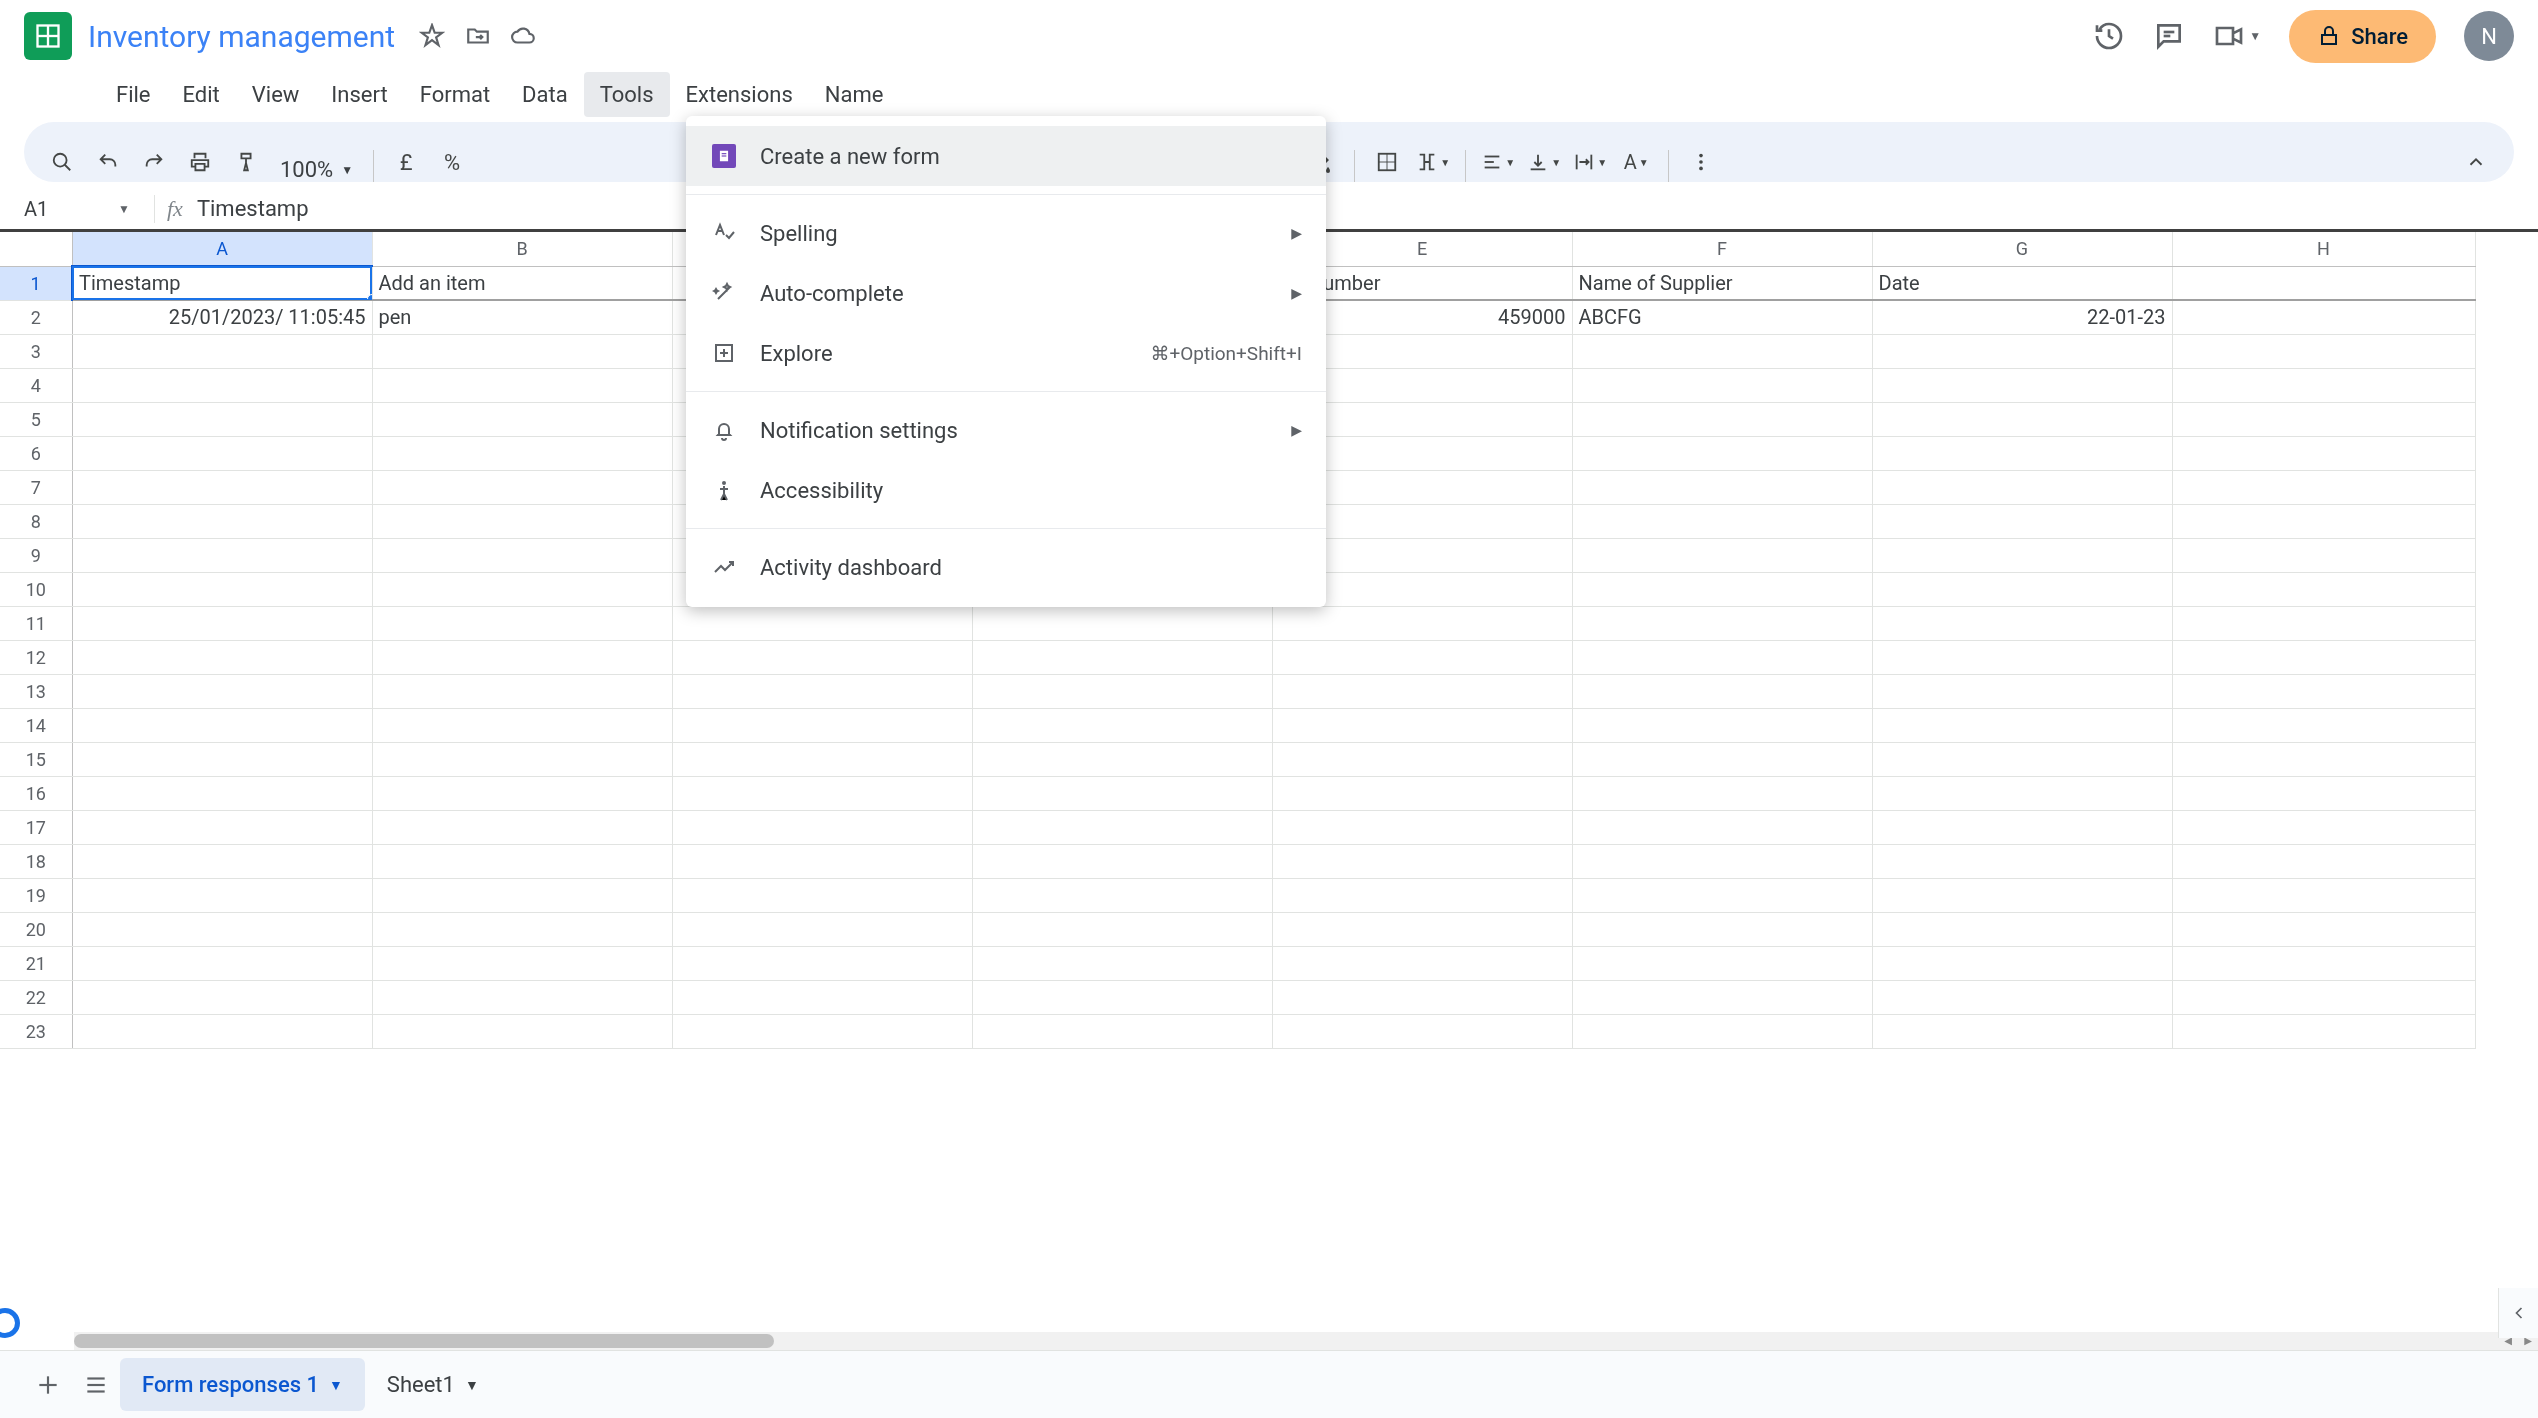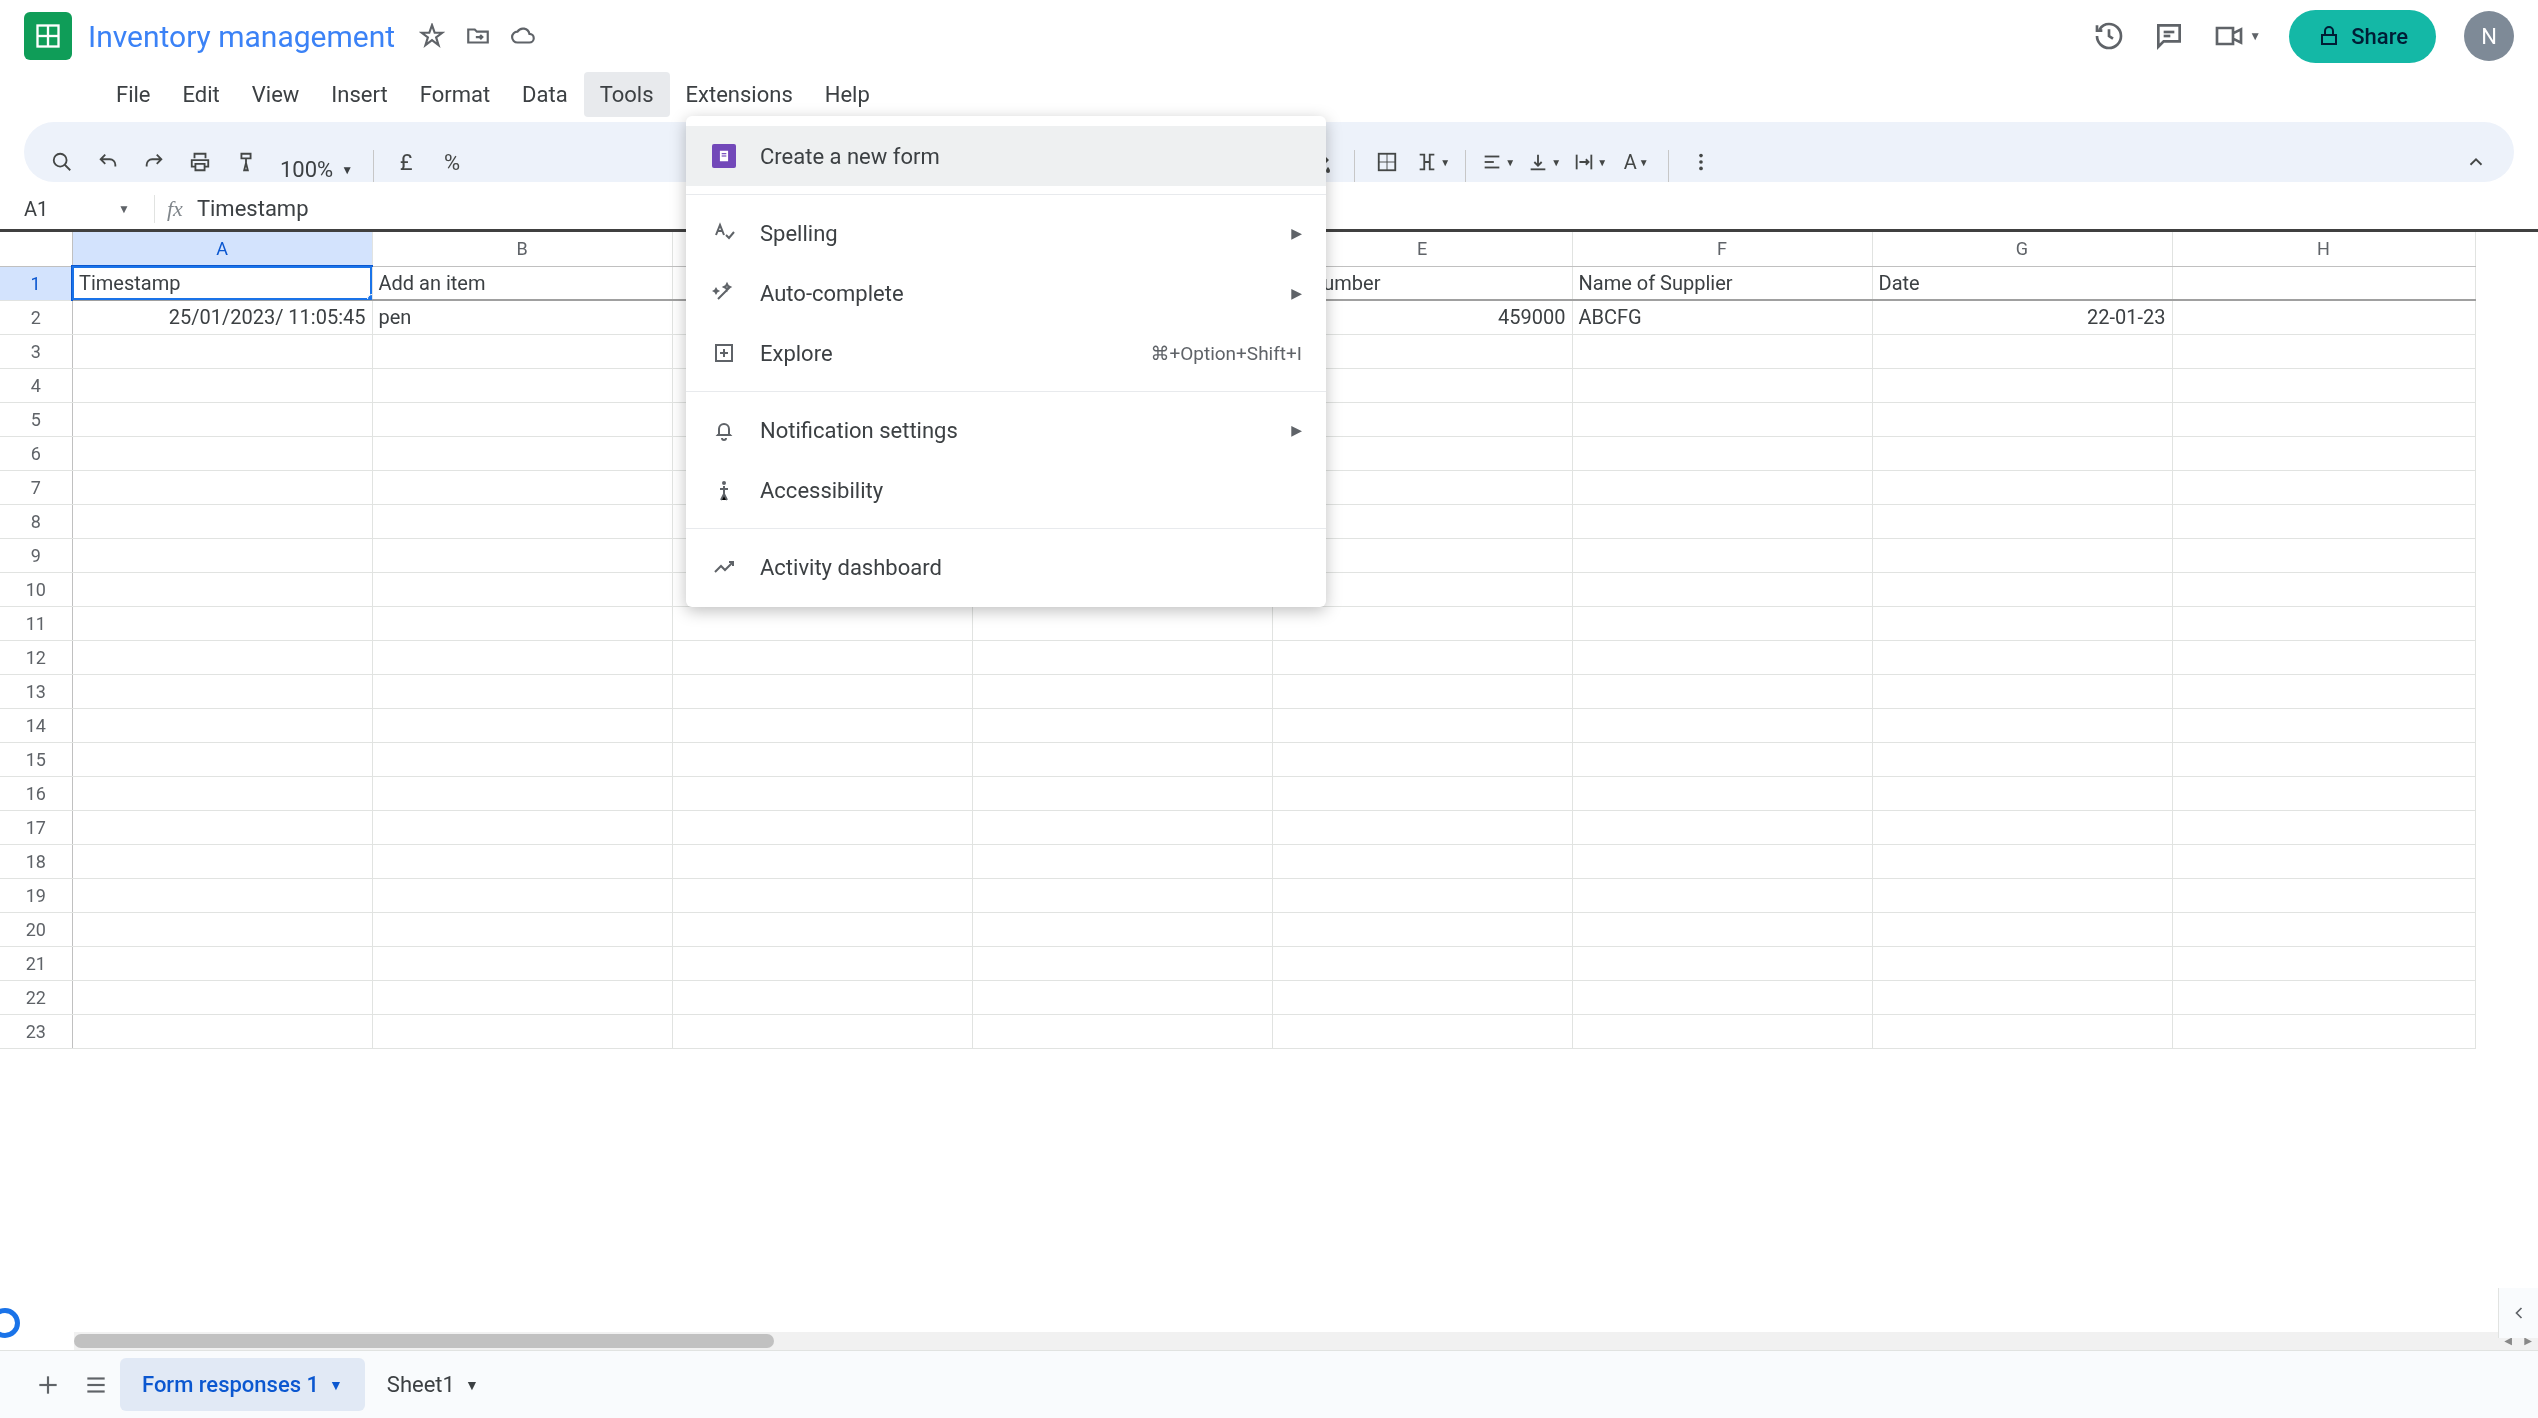--- a/index.html
+++ b/index.html
@@ -8,21 +8,21 @@
     
     .header { display: flex; align-items: center; padding: 12px 24px; height: 72px; }
     .app-icon { width: 48px; height: 48px; background: #0f9d58; border-radius: 6px; display: flex; align-items: center; justify-content: center; margin-right: 16px; }
     .app-icon svg { width: 28px; height: 28px; }
     .title-area { flex: 1; }
     .doc-title { font-size: 30px; color: #3b82f6; font-weight: 400; display: inline-block; vertical-align: middle; }
     .title-icons { display: inline-flex; gap: 20px; margin-left: 20px; vertical-align: middle; }
     .title-icons span { color: #5f6368; cursor: pointer; }
     .header-right { display: flex; align-items: center; gap: 28px; }
     .header-icon { color: #5f6368; cursor: pointer; }
-    .share-btn { background: #14b8a6; border-radius: 40px; padding: 14px 28px; display: flex; align-items: center; gap: 10px; font-size: 22px; color: #001d35; font-weight: 500; }
+    .share-btn { background: #fdba74; border-radius: 40px; padding: 14px 28px; display: flex; align-items: center; gap: 10px; font-size: 22px; color: #001d35; font-weight: 500; }
     .avatar { width: 50px; height: 50px; border-radius: 50%; background: #7e8a97; color: #fff; display: flex; align-items: center; justify-content: center; font-size: 22px; }
     
     
     .menubar { display: flex; padding: 0 100px; height: 44px; align-items: center; }
     .menu-item { padding: 10px 16px; font-size: 22px; color: #3c4043; cursor: pointer; border-radius: 4px; }
     .menu-item.active { background: #e8eaed; }
     
     
     .toolbar-wrap { padding: 6px 24px; }
     .toolbar { background: #edf2fa; border-radius: 40px; height: 60px; display: flex; align-items: flex-end; padding: 0 18px; gap: 6px; }
@@ -147,21 +147,21 @@
 
 <div class="menubar">
   <div class="menu-item">File</div>
   <div class="menu-item">Edit</div>
   <div class="menu-item">View</div>
   <div class="menu-item">Insert</div>
   <div class="menu-item">Format</div>
   <div class="menu-item">Data</div>
   <div class="menu-item active">Tools</div>
   <div class="menu-item">Extensions</div>
-  <div class="menu-item">Help</div>
+  <div class="menu-item">Name</div>
 </div>
 
 <div class="toolbar-wrap">
   <div class="toolbar">
     <span class="tool-btn">
         <svg width="22" height="22" viewBox="0 0 24 24">
           <circle cx="10" cy="10" r="7" fill="none" stroke="#444746" stroke-width="2"></circle>
           <line x1="15" y1="15" x2="21" y2="21" stroke="#444746" stroke-width="2"></line>
         </svg>
       </span>

